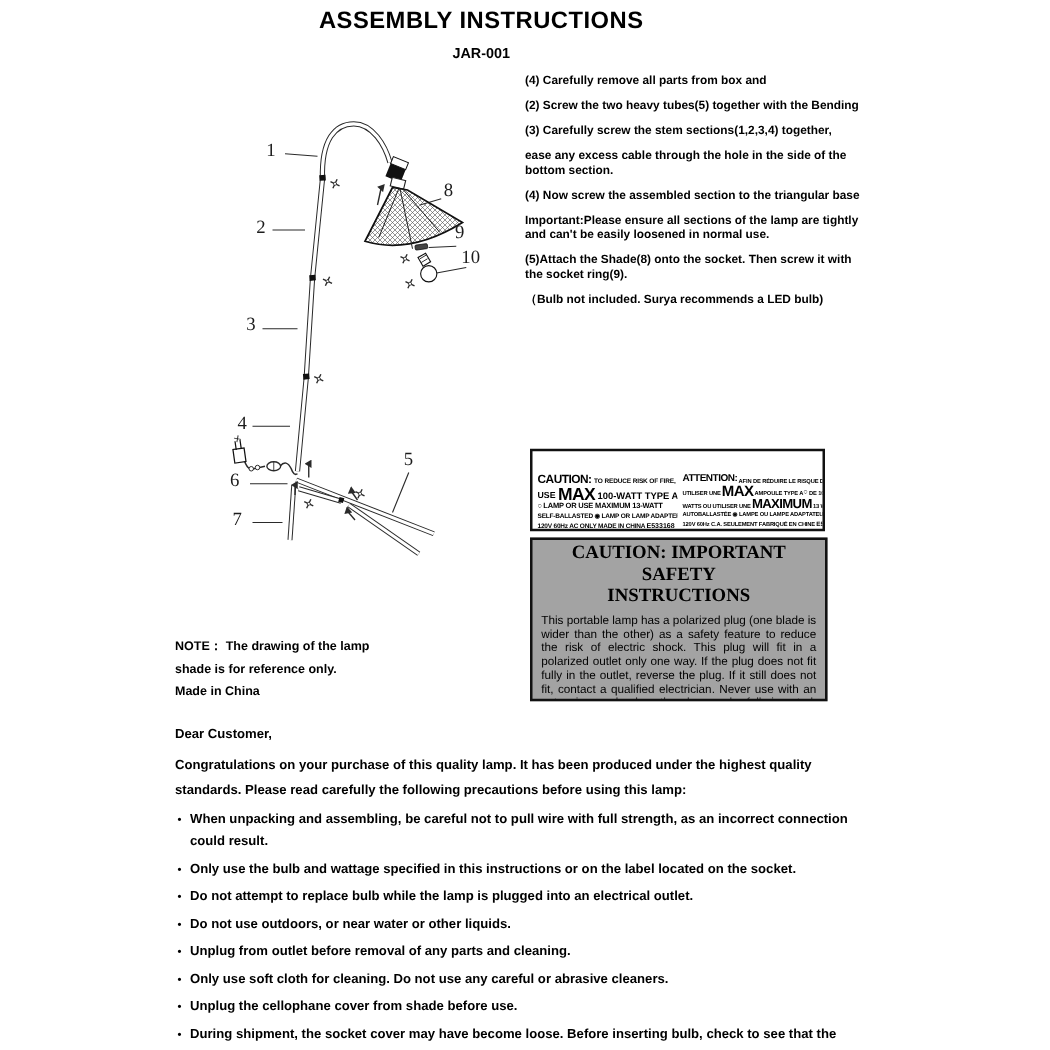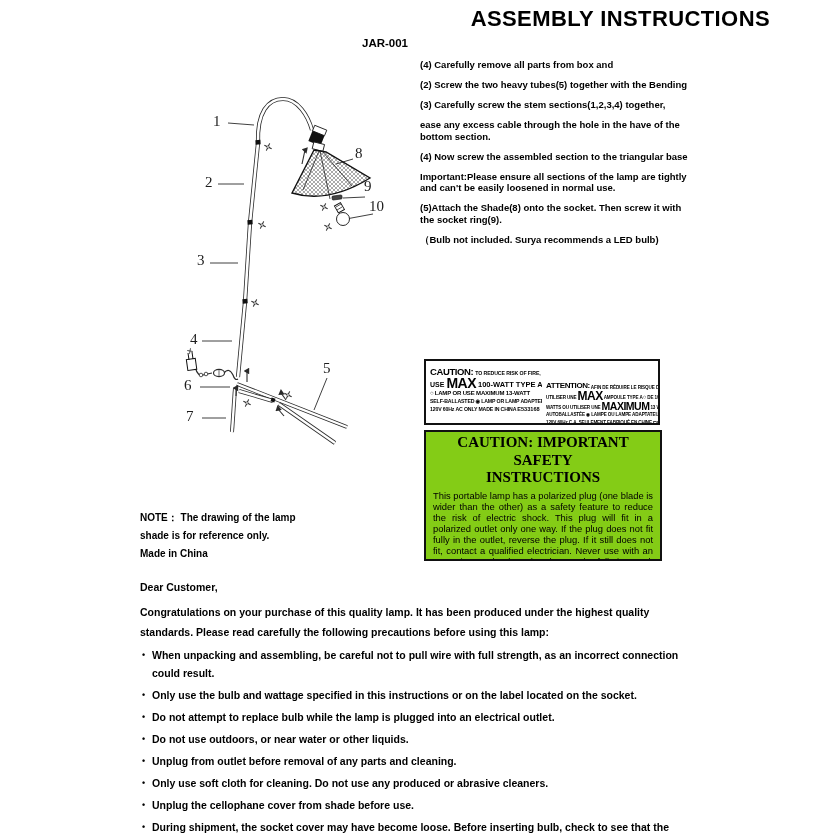--- a/index.html
+++ b/index.html
@@ -1,51 +1,51 @@
 <!DOCTYPE html>
 <html><head>
 <meta charset="utf-8">
 <style>
   html,body{margin:0;padding:0;}
   body{width:840px;height:840px;background:#fff;color:#000;position:relative;
        font-family:"Liberation Sans",sans-serif;overflow:hidden;}
   .abs{position:absolute;}
-  .page-title{left:0;top:6px;width:770px;text-align:right;font-size:22px;font-weight:bold;letter-spacing:.4px;}
+  .page-title{left:0;top:6px;width:770px;text-align:center;font-size:19px;font-weight:bold;letter-spacing:.4px;}
   .model-no{left:0;top:37px;width:770px;text-align:center;font-size:11.5px;font-weight:bold;}
 
   
   .steps{left:420px;top:59px;width:272px;}
   .step{margin:0 0 8.5px 0;font-size:9.5px;font-weight:bold;line-height:11.5px;}
 
   
   .diagram{left:140px;top:80px;width:280px;height:390px;}
   .part-label{position:absolute;font-family:"Liberation Serif",serif;font-size:15px;color:#1c1c1c;}
 
   
   .warning{left:424px;top:359px;width:236px;height:66px;border:2px solid #111;box-sizing:border-box;
            display:flex;background:#fff;}
-  .wl-col{width:50%;box-sizing:border-box;padding:6px 1px 0 4px;white-space:nowrap;overflow:hidden;}
+  .wl-col{width:50%;box-sizing:border-box;padding:18px 1px 0 4px;white-space:nowrap;overflow:hidden;}
   .wl-row{display:flex;align-items:flex-end;margin-bottom:1px;}
   .wl-caution{font-size:9.5px;font-weight:bold;letter-spacing:-.4px;line-height:9px;}
-  .wl-attention{font-size:8px;font-weight:bold;letter-spacing:-.4px;line-height:8px;margin-top:15px;}
+  .wl-attention{font-size:8px;font-weight:bold;letter-spacing:-.4px;line-height:8px;}
   .wl-s{font-size:5.2px;font-weight:bold;letter-spacing:-.1px;margin-left:2px;line-height:6px;}
   .wl-fs{font-size:4.6px;font-weight:bold;letter-spacing:-.1px;margin-left:1px;line-height:5.5px;}
   .wl-use{font-size:7px;font-weight:bold;line-height:8px;}
   .wl-max{font-size:14px;font-weight:bold;letter-spacing:-.5px;line-height:12px;margin:0 2px;}
   .wl-fmax{font-size:12px;font-weight:bold;letter-spacing:-.5px;line-height:10px;margin:0 1px;}
   .wl-maximum{font-size:10.5px;font-weight:bold;letter-spacing:-.5px;line-height:9px;margin:0 1px;}
   .wl-m2{font-size:7.5px;font-weight:bold;line-height:8px;}
   .wl-t{font-size:5.2px;font-weight:bold;letter-spacing:-.15px;line-height:7px;}
   .wl-ft{font-size:4.6px;font-weight:bold;letter-spacing:-.12px;line-height:6.5px;}
   .wl-e{font-size:5.6px;font-weight:bold;margin-left:1px;line-height:7px;}
   .wl-bulb{font-size:6px;line-height:7px;margin-right:1px;}
 
   
   .safety{left:424px;top:430px;width:238px;height:131px;border:2px solid #111;box-sizing:border-box;
-          padding:2px 7px;background:#84cc16;overflow:hidden;}
+          padding:2px 7px;background:#a3a3a3;overflow:hidden;}
   .safety-title{font-family:"Liberation Serif",serif;font-weight:bold;font-size:15px;line-height:17.5px;text-align:center;}
   .safety-body{font-size:9.4px;line-height:11px;text-align:justify;margin-top:3px;font-family:"Liberation Sans",sans-serif;}
 
   
   .note{left:140px;top:512px;width:230px;}
   .note p{margin:0 0 7px 0;font-size:10px;font-weight:bold;line-height:11px;}
 
   
   .customer{left:140px;top:580px;width:556px;}
   .greeting{font-size:10.5px;font-weight:bold;margin:0 0 8px 0;line-height:14px;}
@@ -60,21 +60,21 @@
 <body>
 
 <div class="abs page-title">ASSEMBLY INSTRUCTIONS</div>
 <div class="abs model-no">JAR-001</div>
 
 <div class="abs steps">
 
 <p class="step">(4) Carefully remove all parts from box and</p>
     <p class="step">(2) Screw the two heavy tubes(5) together with the Bending</p>
     <p class="step">(3) Carefully screw the stem sections(1,2,3,4) together,</p>
-    <p class="step">ease any excess cable through the hole in the have of the bottom section.</p>
+    <p class="step">ease any excess cable through the hole in the side of the bottom section.</p>
     <p class="step">(4) Now screw the assembled section to the triangular base</p>
     <p class="step">Important:Please ensure all sections of the lamp are tightly and can't be easily loosened in normal use.</p>
     <p class="step">(5)Attach the Shade(8) onto the socket. Then screw it with the socket ring(9).</p>
     <p class="step">（Bulb not included. Surya recommends a LED bulb)</p>
   </div>
 
 <div class="abs diagram">
   <svg width="280" height="390" viewBox="0 0 280 390">
     <defs>
       <pattern id="weave" width="4" height="4" patternUnits="userSpaceOnUse">
@@ -305,21 +305,21 @@
         <span class="btext">Do not use outdoors, or near water or other liquids.</span>
       </div>
 
       <div class="bullet-row">
         <span class="dot">•</span>
         <span class="btext">Unplug from outlet before removal of any parts and cleaning.</span>
       </div>
 
       <div class="bullet-row">
         <span class="dot">•</span>
-        <span class="btext">Only use soft cloth for cleaning. Do not use any produced or abrasive cleaners.</span>
+        <span class="btext">Only use soft cloth for cleaning. Do not use any careful or abrasive cleaners.</span>
       </div>
 
       <div class="bullet-row">
         <span class="dot">•</span>
         <span class="btext">Unplug the cellophane cover from shade before use.</span>
       </div>
 
       <div class="bullet-row">
         <span class="dot">•</span>
         <span class="btext">During shipment, the socket cover may have become loose. Before inserting bulb, check to see that the socket cover is in place.</span>

